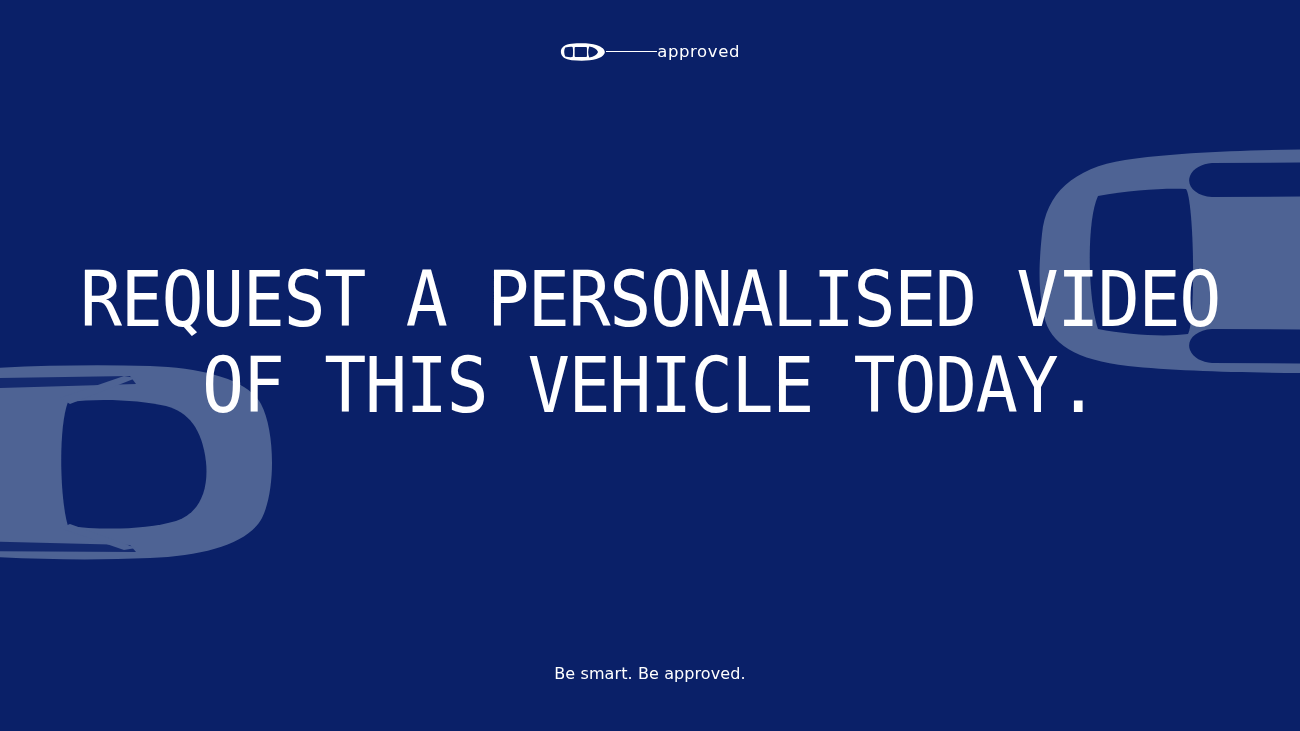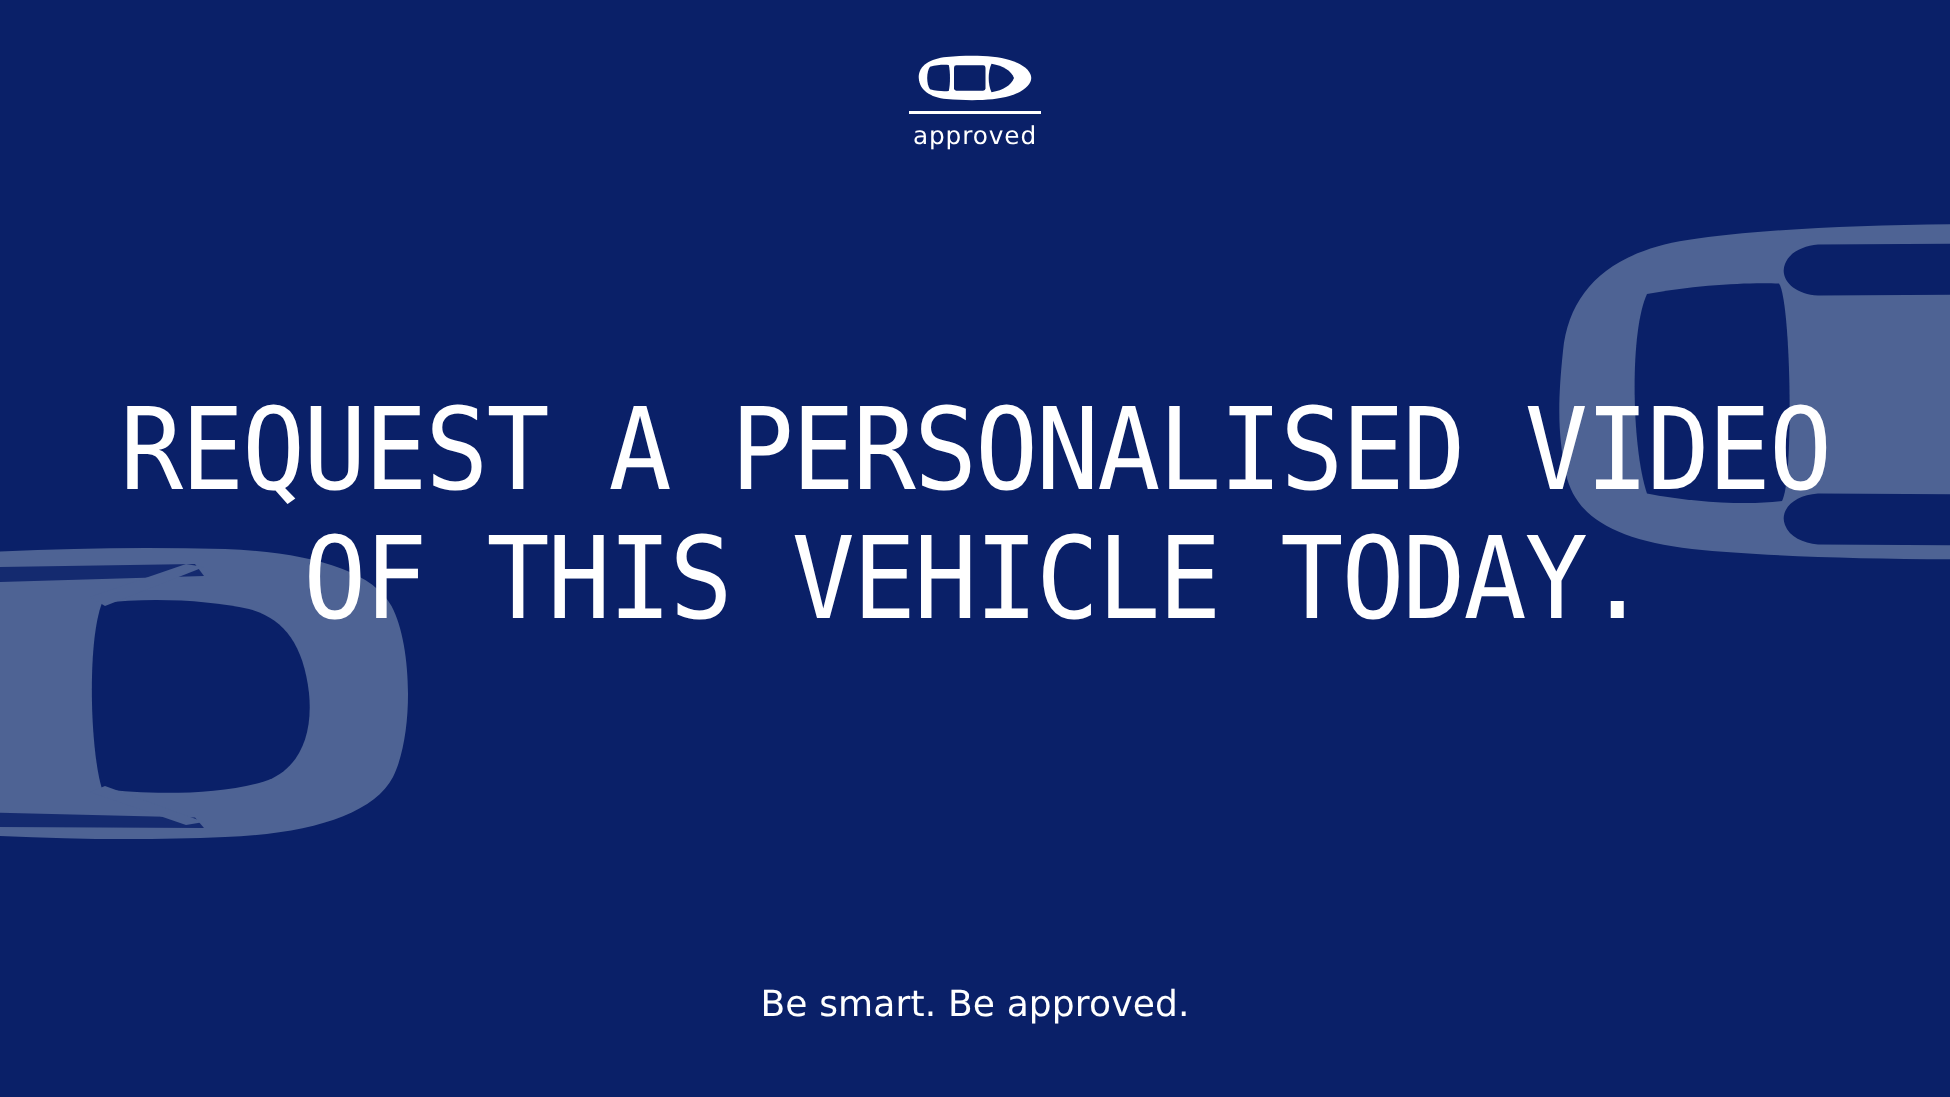--- a/index.html
+++ b/index.html
@@ -33,21 +33,21 @@
   }
 
   
   .logo-block {
     position:absolute;
     top:36px;
     left:50%;
     transform:translateX(-50%);
     width:180px;
     display:flex;
-    flex-direction:column;
+    flex-direction:row;
     align-items:center;
     z-index:5;
     justify-content:space-between;
   }
   .logo-car-icon {
     display:block;
     width:78px;
     height:32px;
   }
   .logo-rule {
@@ -92,21 +92,21 @@
 
   
   .tagline {
     position:absolute;
     left:0;
     right:0;
     bottom:48px;
     text-align:center;
     color:#ffffff;
     font-family:"DejaVu Sans", sans-serif;
-    font-size:24px;
+    font-size:16px;
     letter-spacing:0.1px;
     z-index:4;
   }
 </style>
 </head>
 <body>
 
 <div id="banner">
 
   <svg class="bg-cars" viewBox="0 0 1300 731" xmlns="http://www.w3.org/2000/svg">

